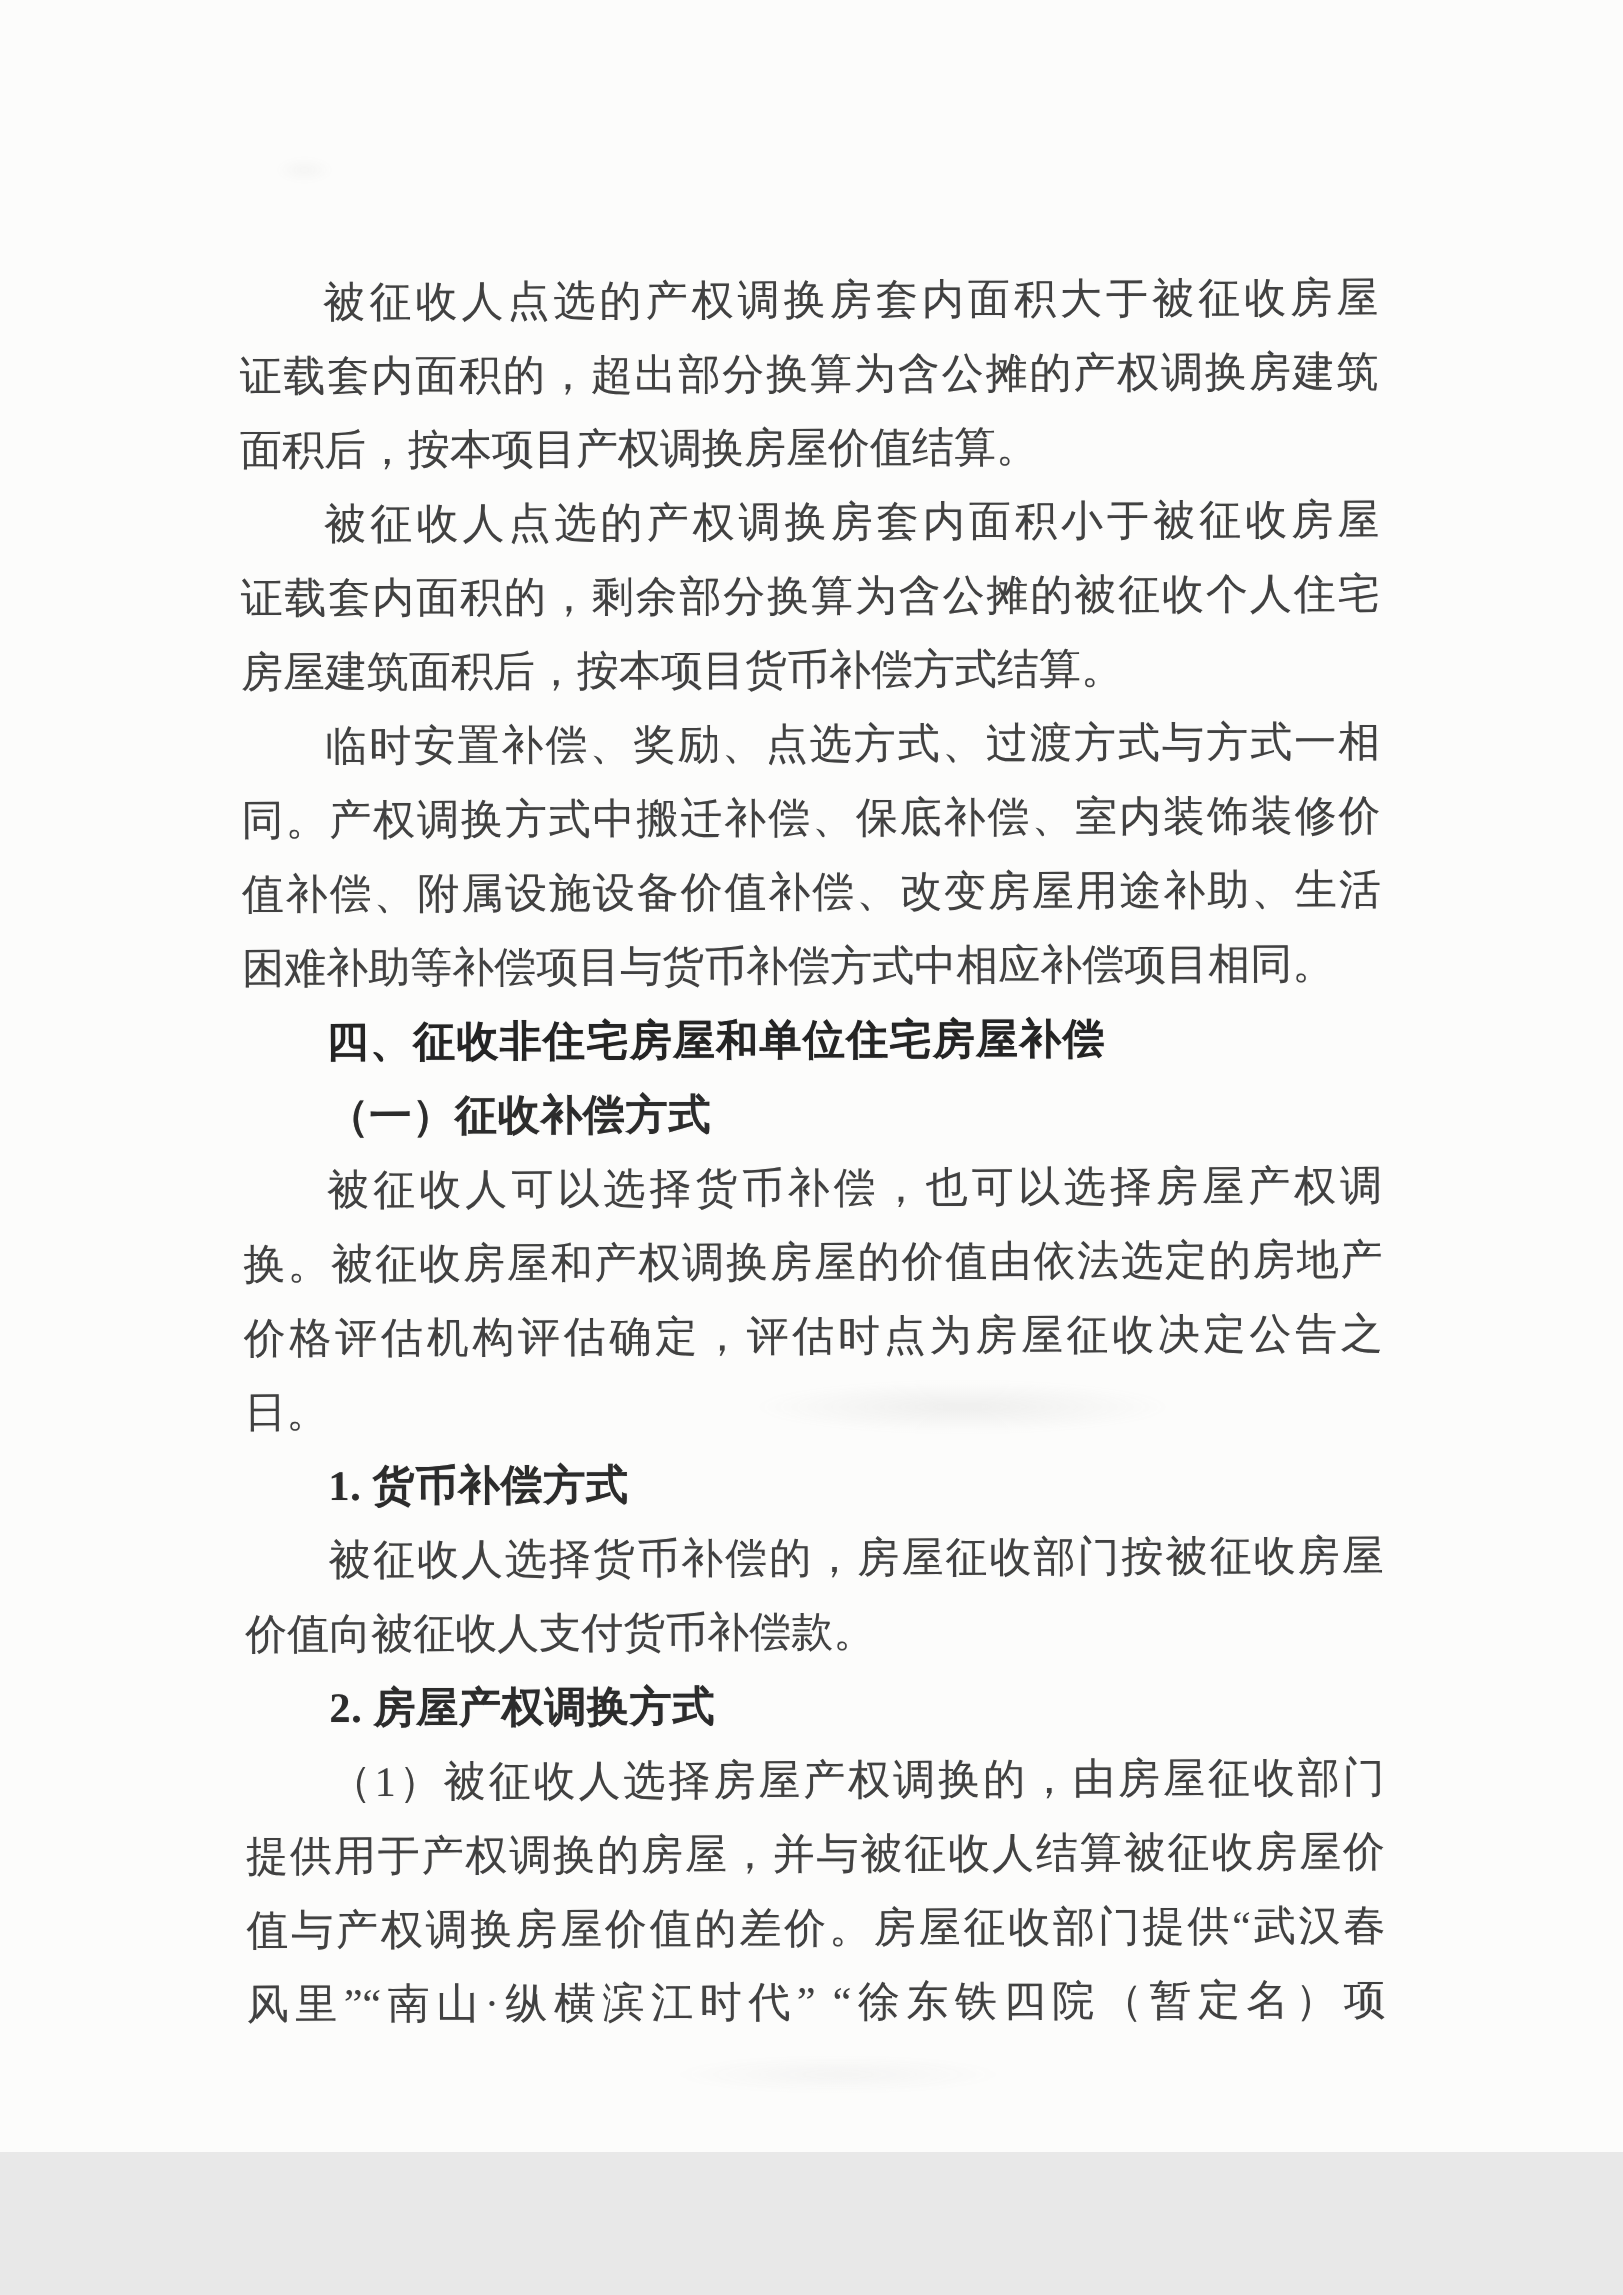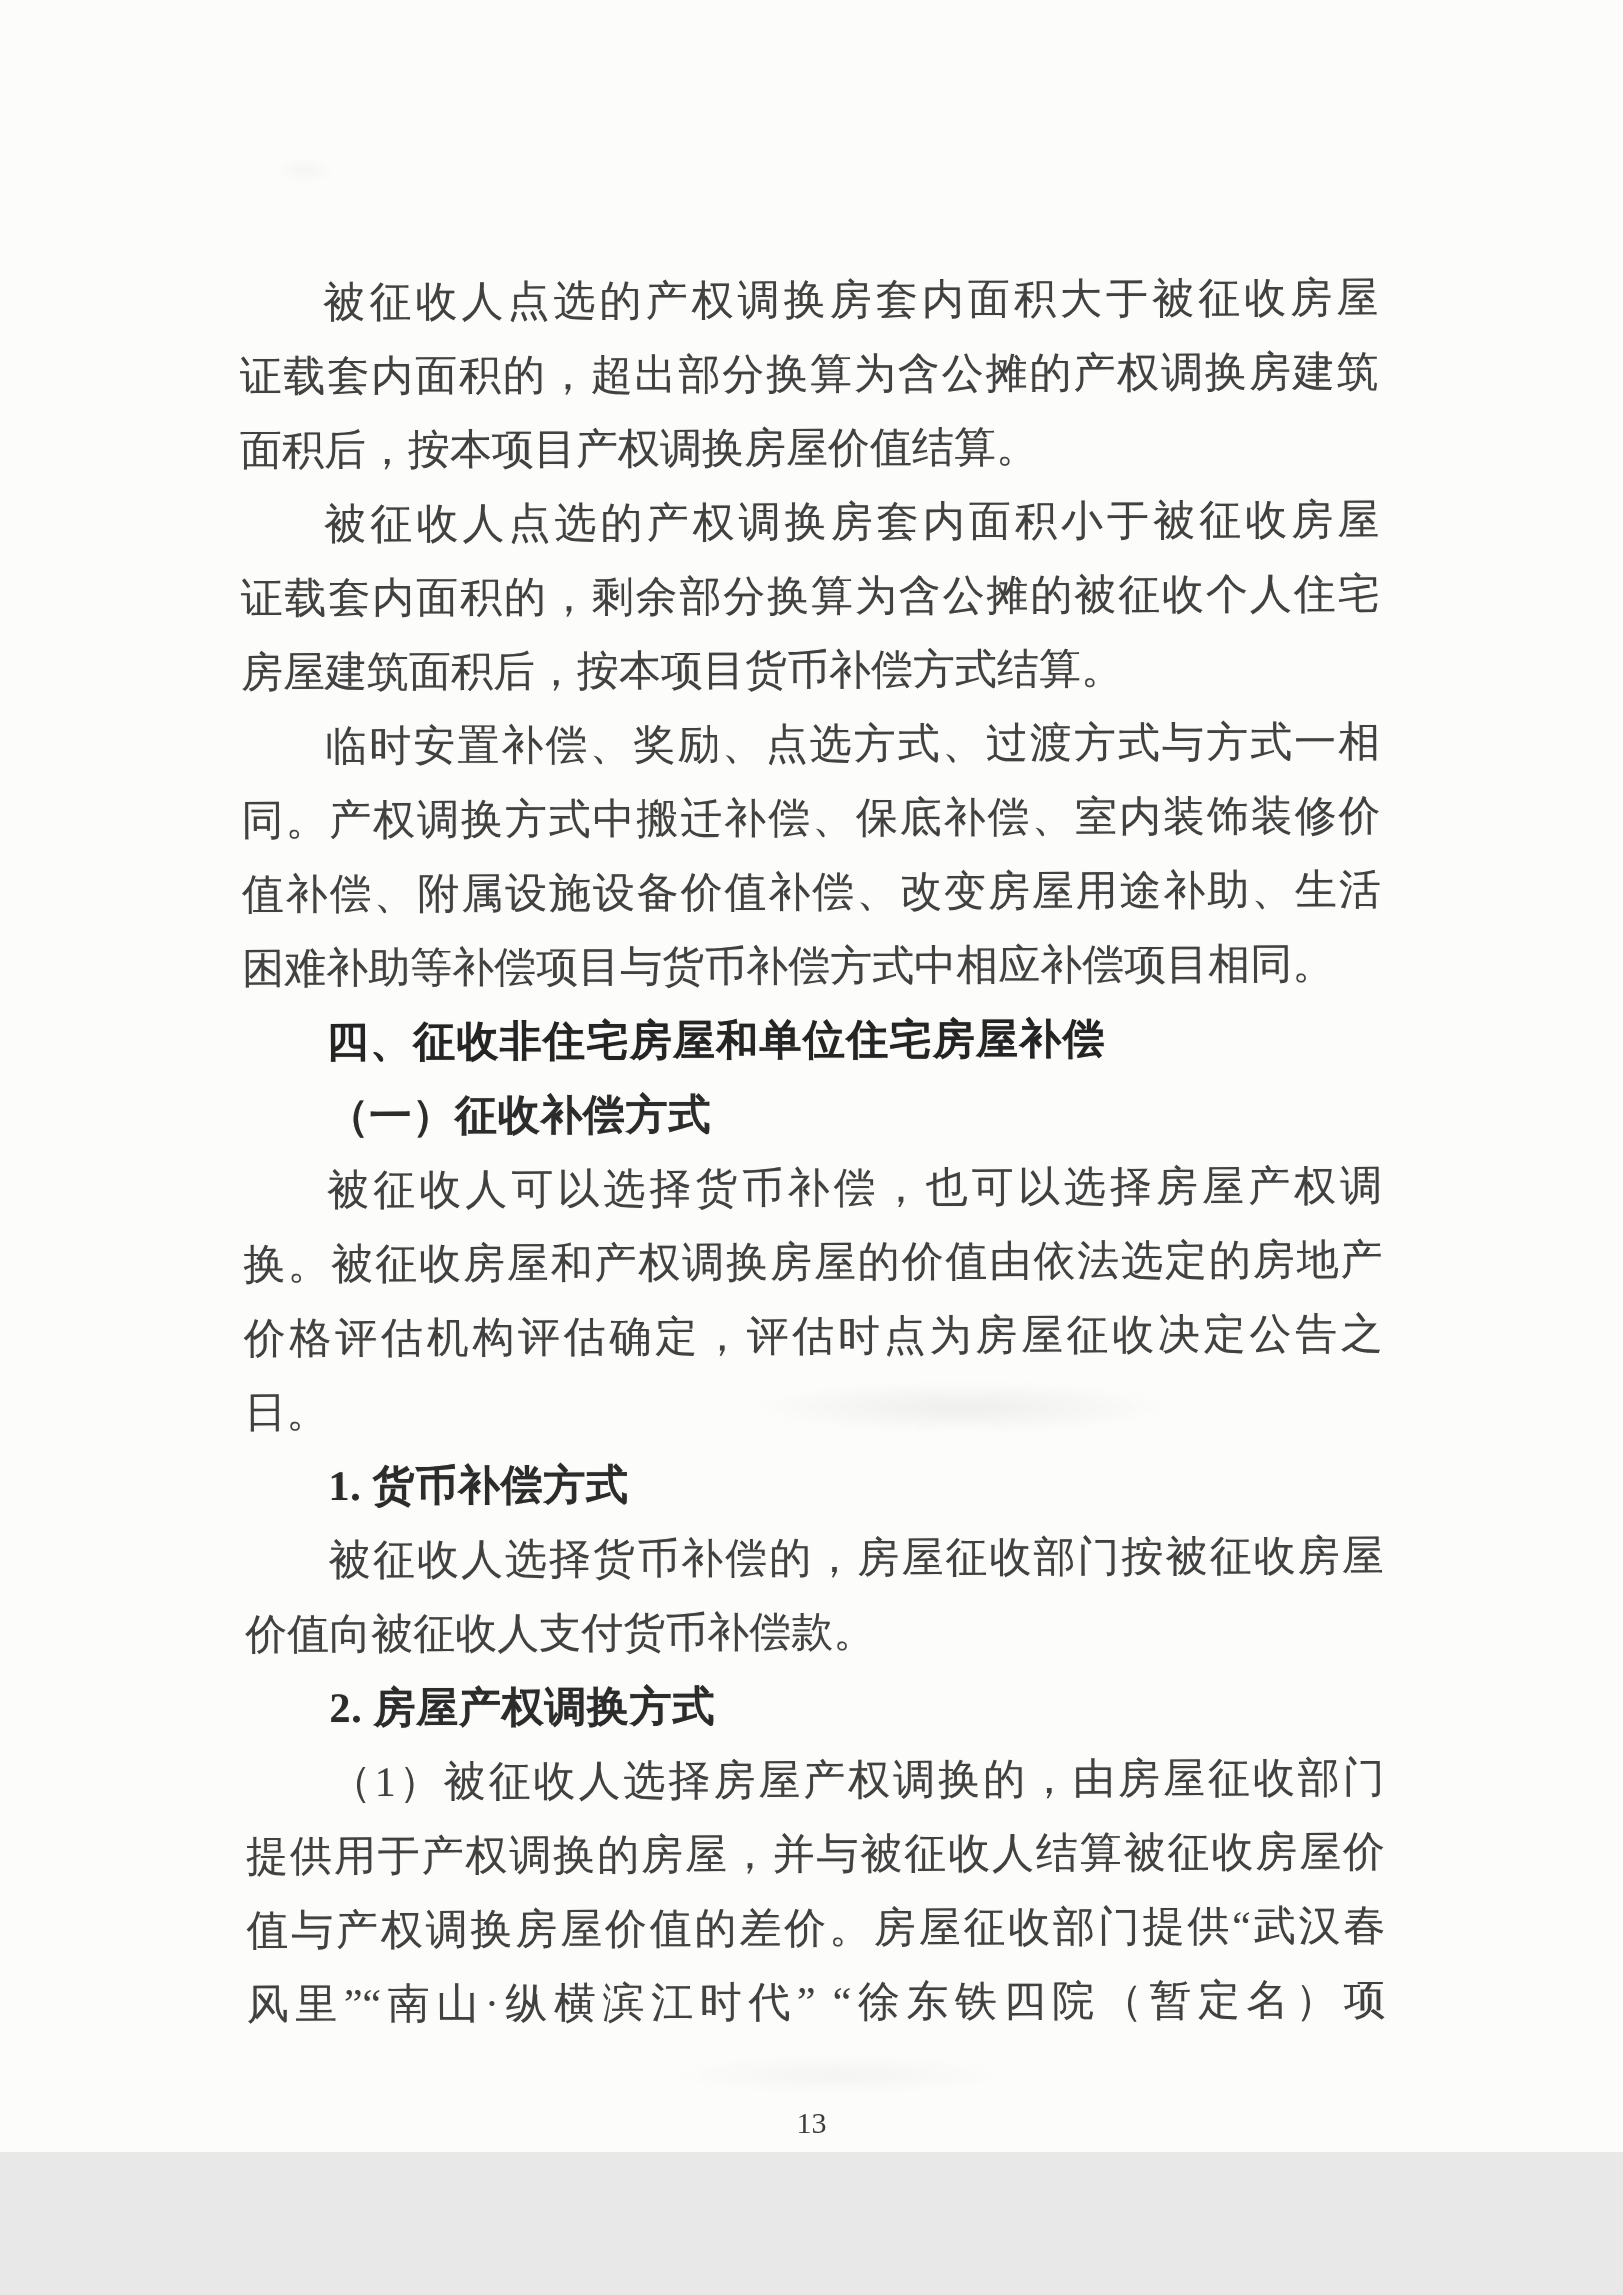--- a/index.html
+++ b/index.html
@@ -123,21 +123,20 @@
       <div class="line h-num indent end">1. 货币补偿方式</div>
       <div class="line indent">被征收人选择货币补偿的，房屋征收部门按被征收房屋</div>
       <div class="line end">价值向被征收人支付货币补偿款。</div>
       <div class="line h-num indent end">2. 房屋产权调换方式</div>
       <div class="line indent">（1）被征收人选择房屋产权调换的，由房屋征收部门</div>
       <div class="line">提供用于产权调换的房屋，并与被征收人结算被征收房屋价</div>
       <div class="line">值与产权调换房屋价值的差价。房屋征收部门提供“武汉春</div>
       <div class="line">风里”“南山·纵横滨江时代” “徐东铁四院（暂定名）项</div>
     </div>
 
-  <div id="page-number">13</div>
 
   <div id="ghost-1" class="ghost-mark"></div>
   <div id="ghost-2" class="ghost-mark"></div>
   <div id="ghost-3" class="ghost-mark"></div>
 
   <div id="scan-bottom-edge-thick"></div>
   <div id="scan-bottom-edge"></div>
 
 </div>
 

